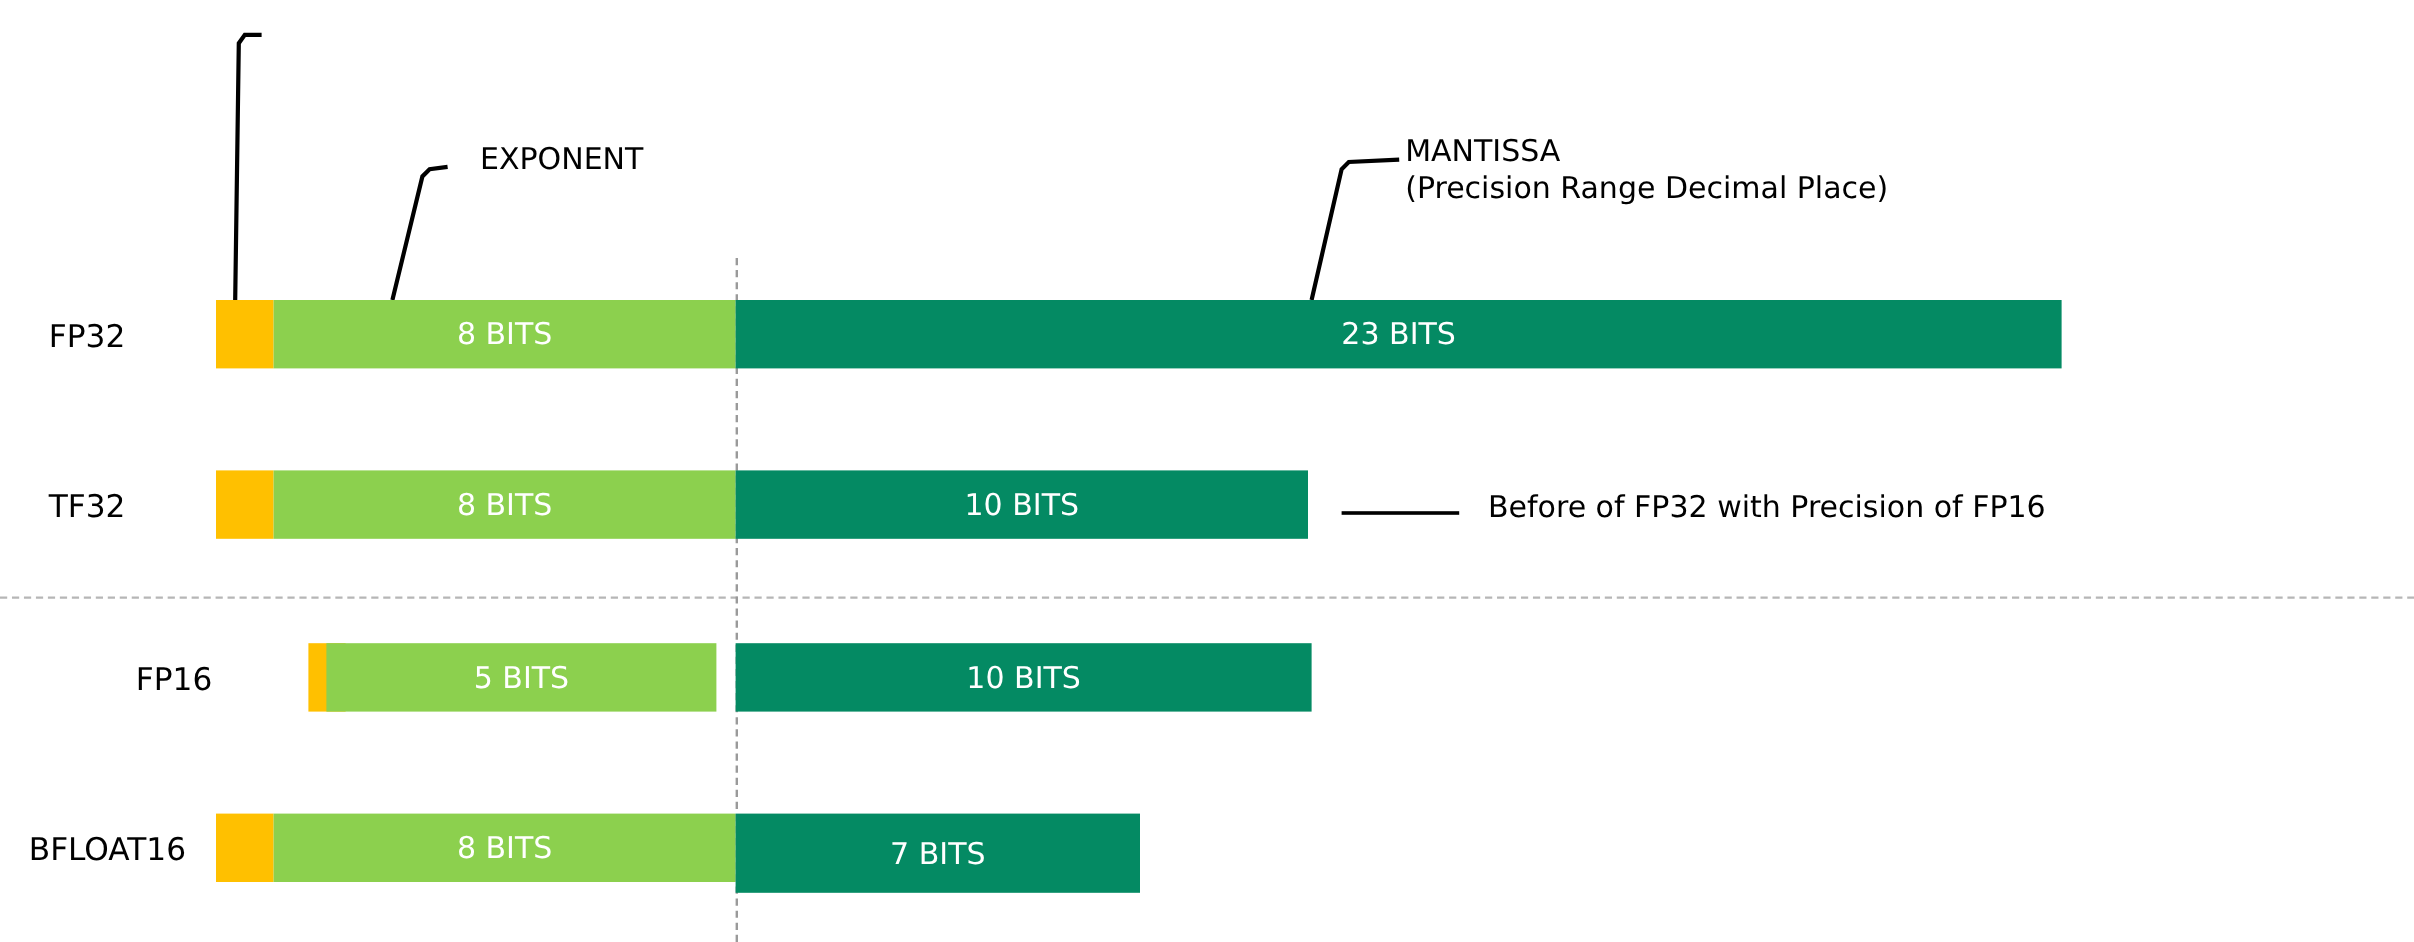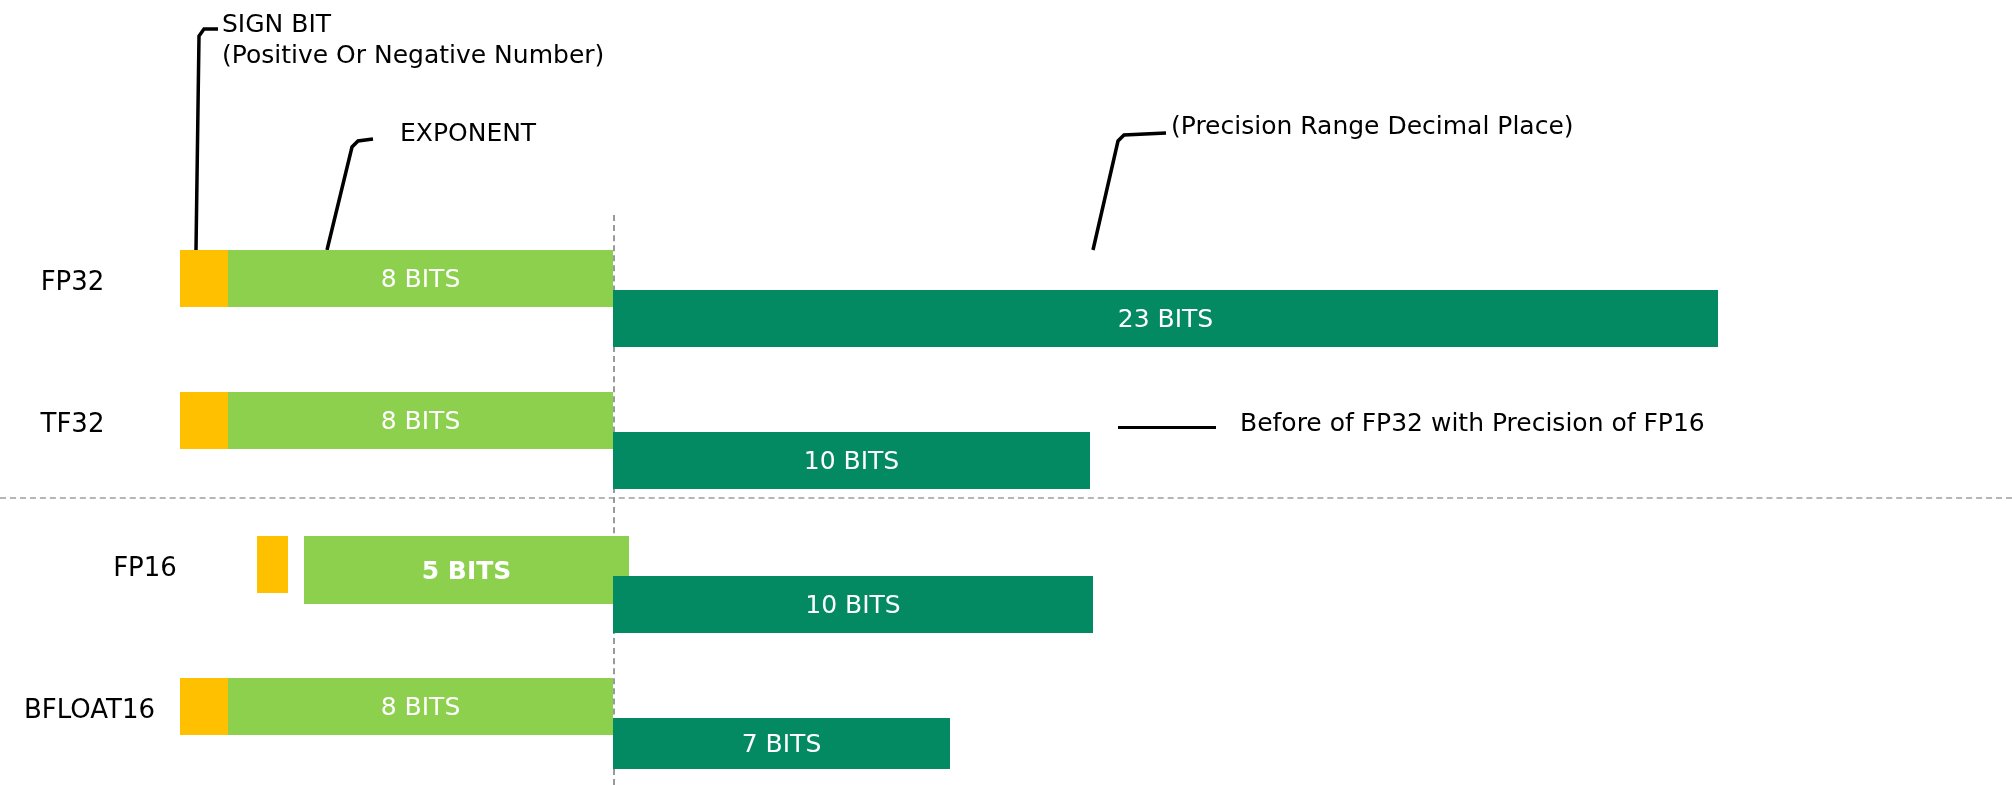--- a/index.html
+++ b/index.html
@@ -48,21 +48,21 @@
     align-items: center;
     justify-content: center;
     color: #ffffff;
     font-size: 25px;
     white-space: nowrap;
     font-family: "DejaVu Sans", sans-serif;
     box-sizing: border-box;
   }
   .seg-sign     { background: #FFC000; }
   .seg-exponent { background: #8CD04E; text-align: right; }
-  .seg-mantissa { background: #048A63; margin-top: 40px; }
+  .seg-mantissa { background: #048A63; }
 
   
   .hdivider {
     position: absolute;
     left: 0;
     width: 2012px;
     height: 0;
     border-top: 2px dashed #b6b6b6;
   }
   .vdivider {
@@ -108,49 +108,46 @@
 
   <svg id="leaders" viewBox="0 0 2012 785">
 
     <polyline points="196,250 199,36 204,29 218,29" fill="none" stroke="#000000" stroke-width="3.5"></polyline>
 
     <polyline points="327,250 352,147 358,141 373,139" fill="none" stroke="#000000" stroke-width="3.5"></polyline>
 
     <polyline points="1093,250 1118,141 1124,135 1166,133" fill="none" stroke="#000000" stroke-width="3.5"></polyline>
   </svg>
 
-  <div class="annot" style="left:222px; top:8px;">
-    <span class="l1">SIGN BIT</span>
-    <span class="l2">(Positive Or Negative Number)</span>
-  </div>
 
   <div class="annot" style="left:400px; top:117px;">
     <span class="l1">EXPONENT</span>
   </div>
 
   <div class="annot" style="left:1171px; top:110px;">
+    <span class="l1">MANTISSA</span>
     <span class="l2">(Precision Range Decimal Place)</span>
   </div>
 
   <div class="row-label" style="left:0px; top:268px; width:145px;">FP32</div>
   <div class="seg seg-sign" style="left:180px; top:250px; width:48px; height:57px;"></div>
   <div class="seg seg-exponent" style="left:228px; top:250px; width:385px; height:57px;">8 BITS</div>
   <div class="seg seg-mantissa" style="left:613px; top:250px; width:1105px; height:57px;">23 BITS</div>
 
   <div class="row-label" style="left:0px; top:410px; width:145px;">TF32</div>
   <div class="seg seg-sign" style="left:180px; top:392px; width:48px; height:57px;"></div>
   <div class="seg seg-exponent" style="left:228px; top:392px; width:385px; height:57px;">8 BITS</div>
   <div class="seg seg-mantissa" style="left:613px; top:392px; width:477px; height:57px;">10 BITS</div>
 
   <div class="side-note-rule" style="left:1118px; top:426px; width:98px;"></div>
   <div class="side-note" style="left:1240px; top:408px;">Before of FP32 with Precision of FP16</div>
 
   <div class="row-label" style="left:0px; top:554px; width:290px;">FP16</div>
   <div class="seg seg-sign" style="left:257px; top:536px; width:31px; height:57px;"></div>
-  <div class="seg seg-exponent" style="left:304px; top:536px; width:325px; height:68px;font-weight:bold;">5 BITS</div>
+  <div class="seg seg-exponent" style="left:272px; top:536px; width:325px; height:57px;">5 BITS</div>
   <div class="seg seg-mantissa" style="left:613px; top:536px; width:480px; height:57px;">10 BITS</div>
 
   <div class="row-label" style="left:0px; top:696px; width:145px;margin-left:17px;">BFLOAT16</div>
   <div class="seg seg-sign" style="left:180px; top:678px; width:48px; height:57px;"></div>
   <div class="seg seg-exponent" style="left:228px; top:678px; width:385px; height:57px;">8 BITS</div>
-  <div class="seg seg-mantissa" style="left:613px; top:678px; width:337px; height:51px;">7 BITS</div>
+  <div class="seg seg-mantissa" style="left:613px; top:678px; width:337px; height:66px;">7 BITS</div>
 
 </div>
 
 </body></html>

